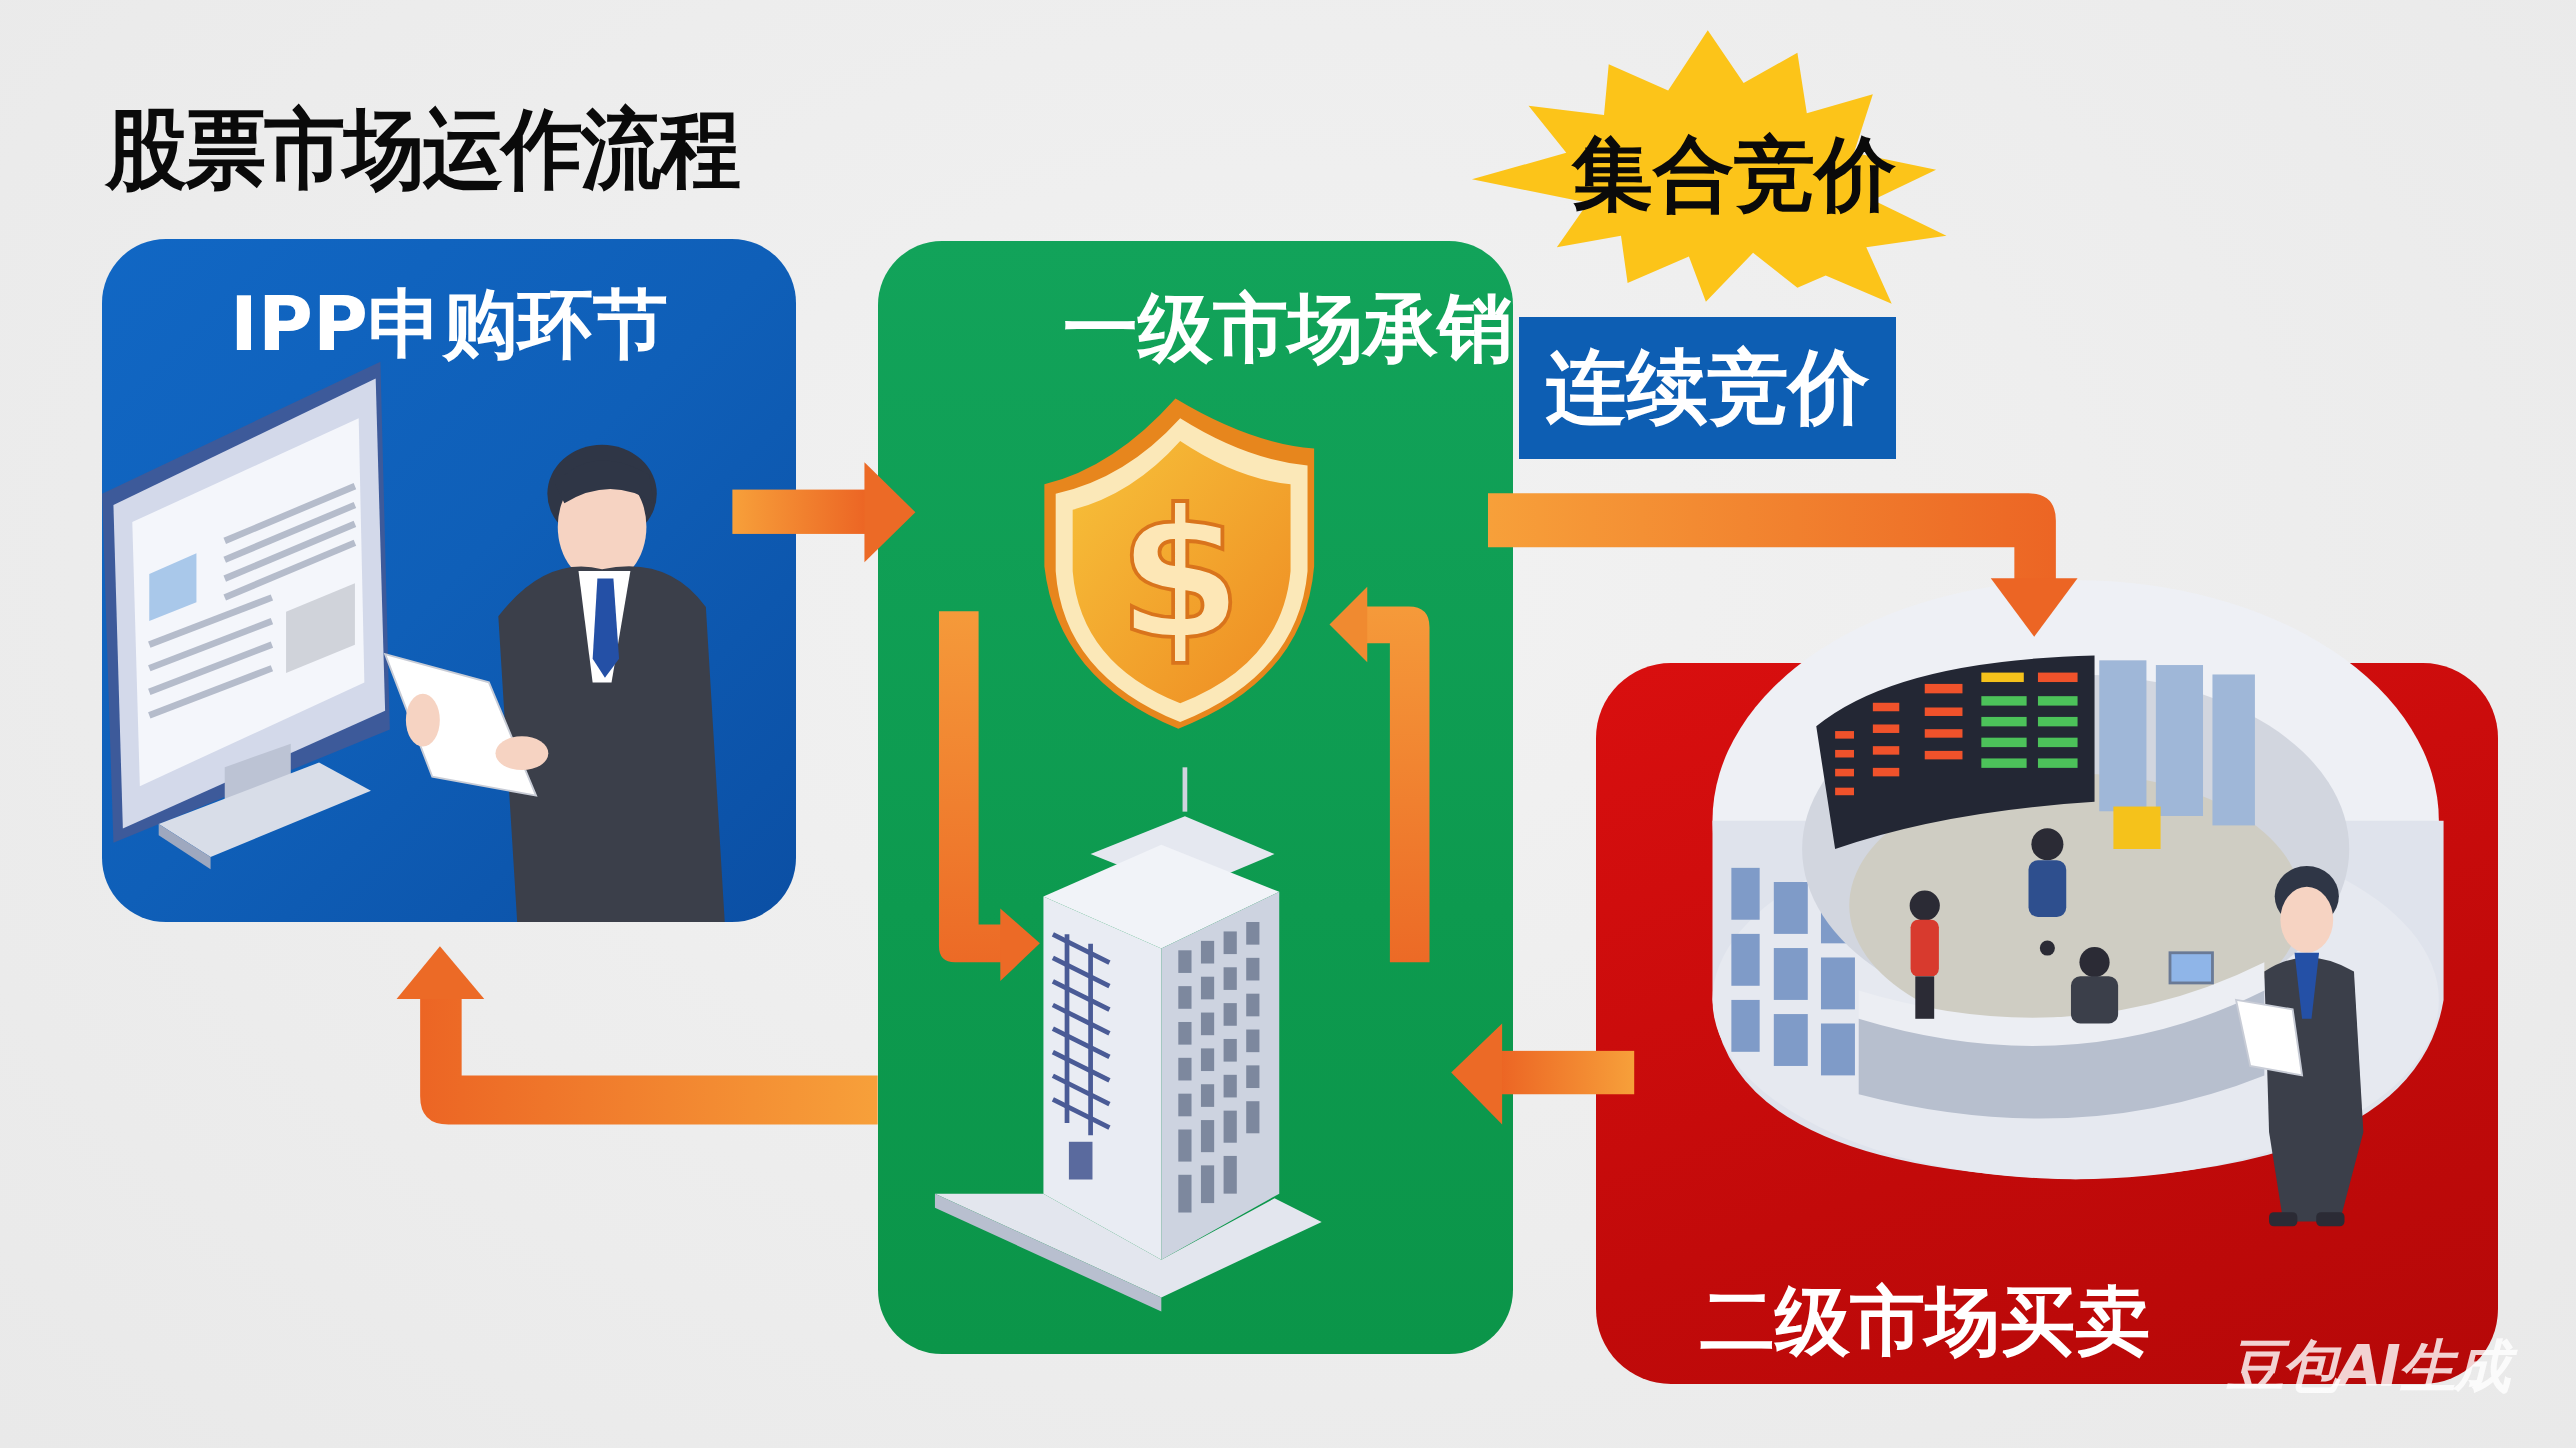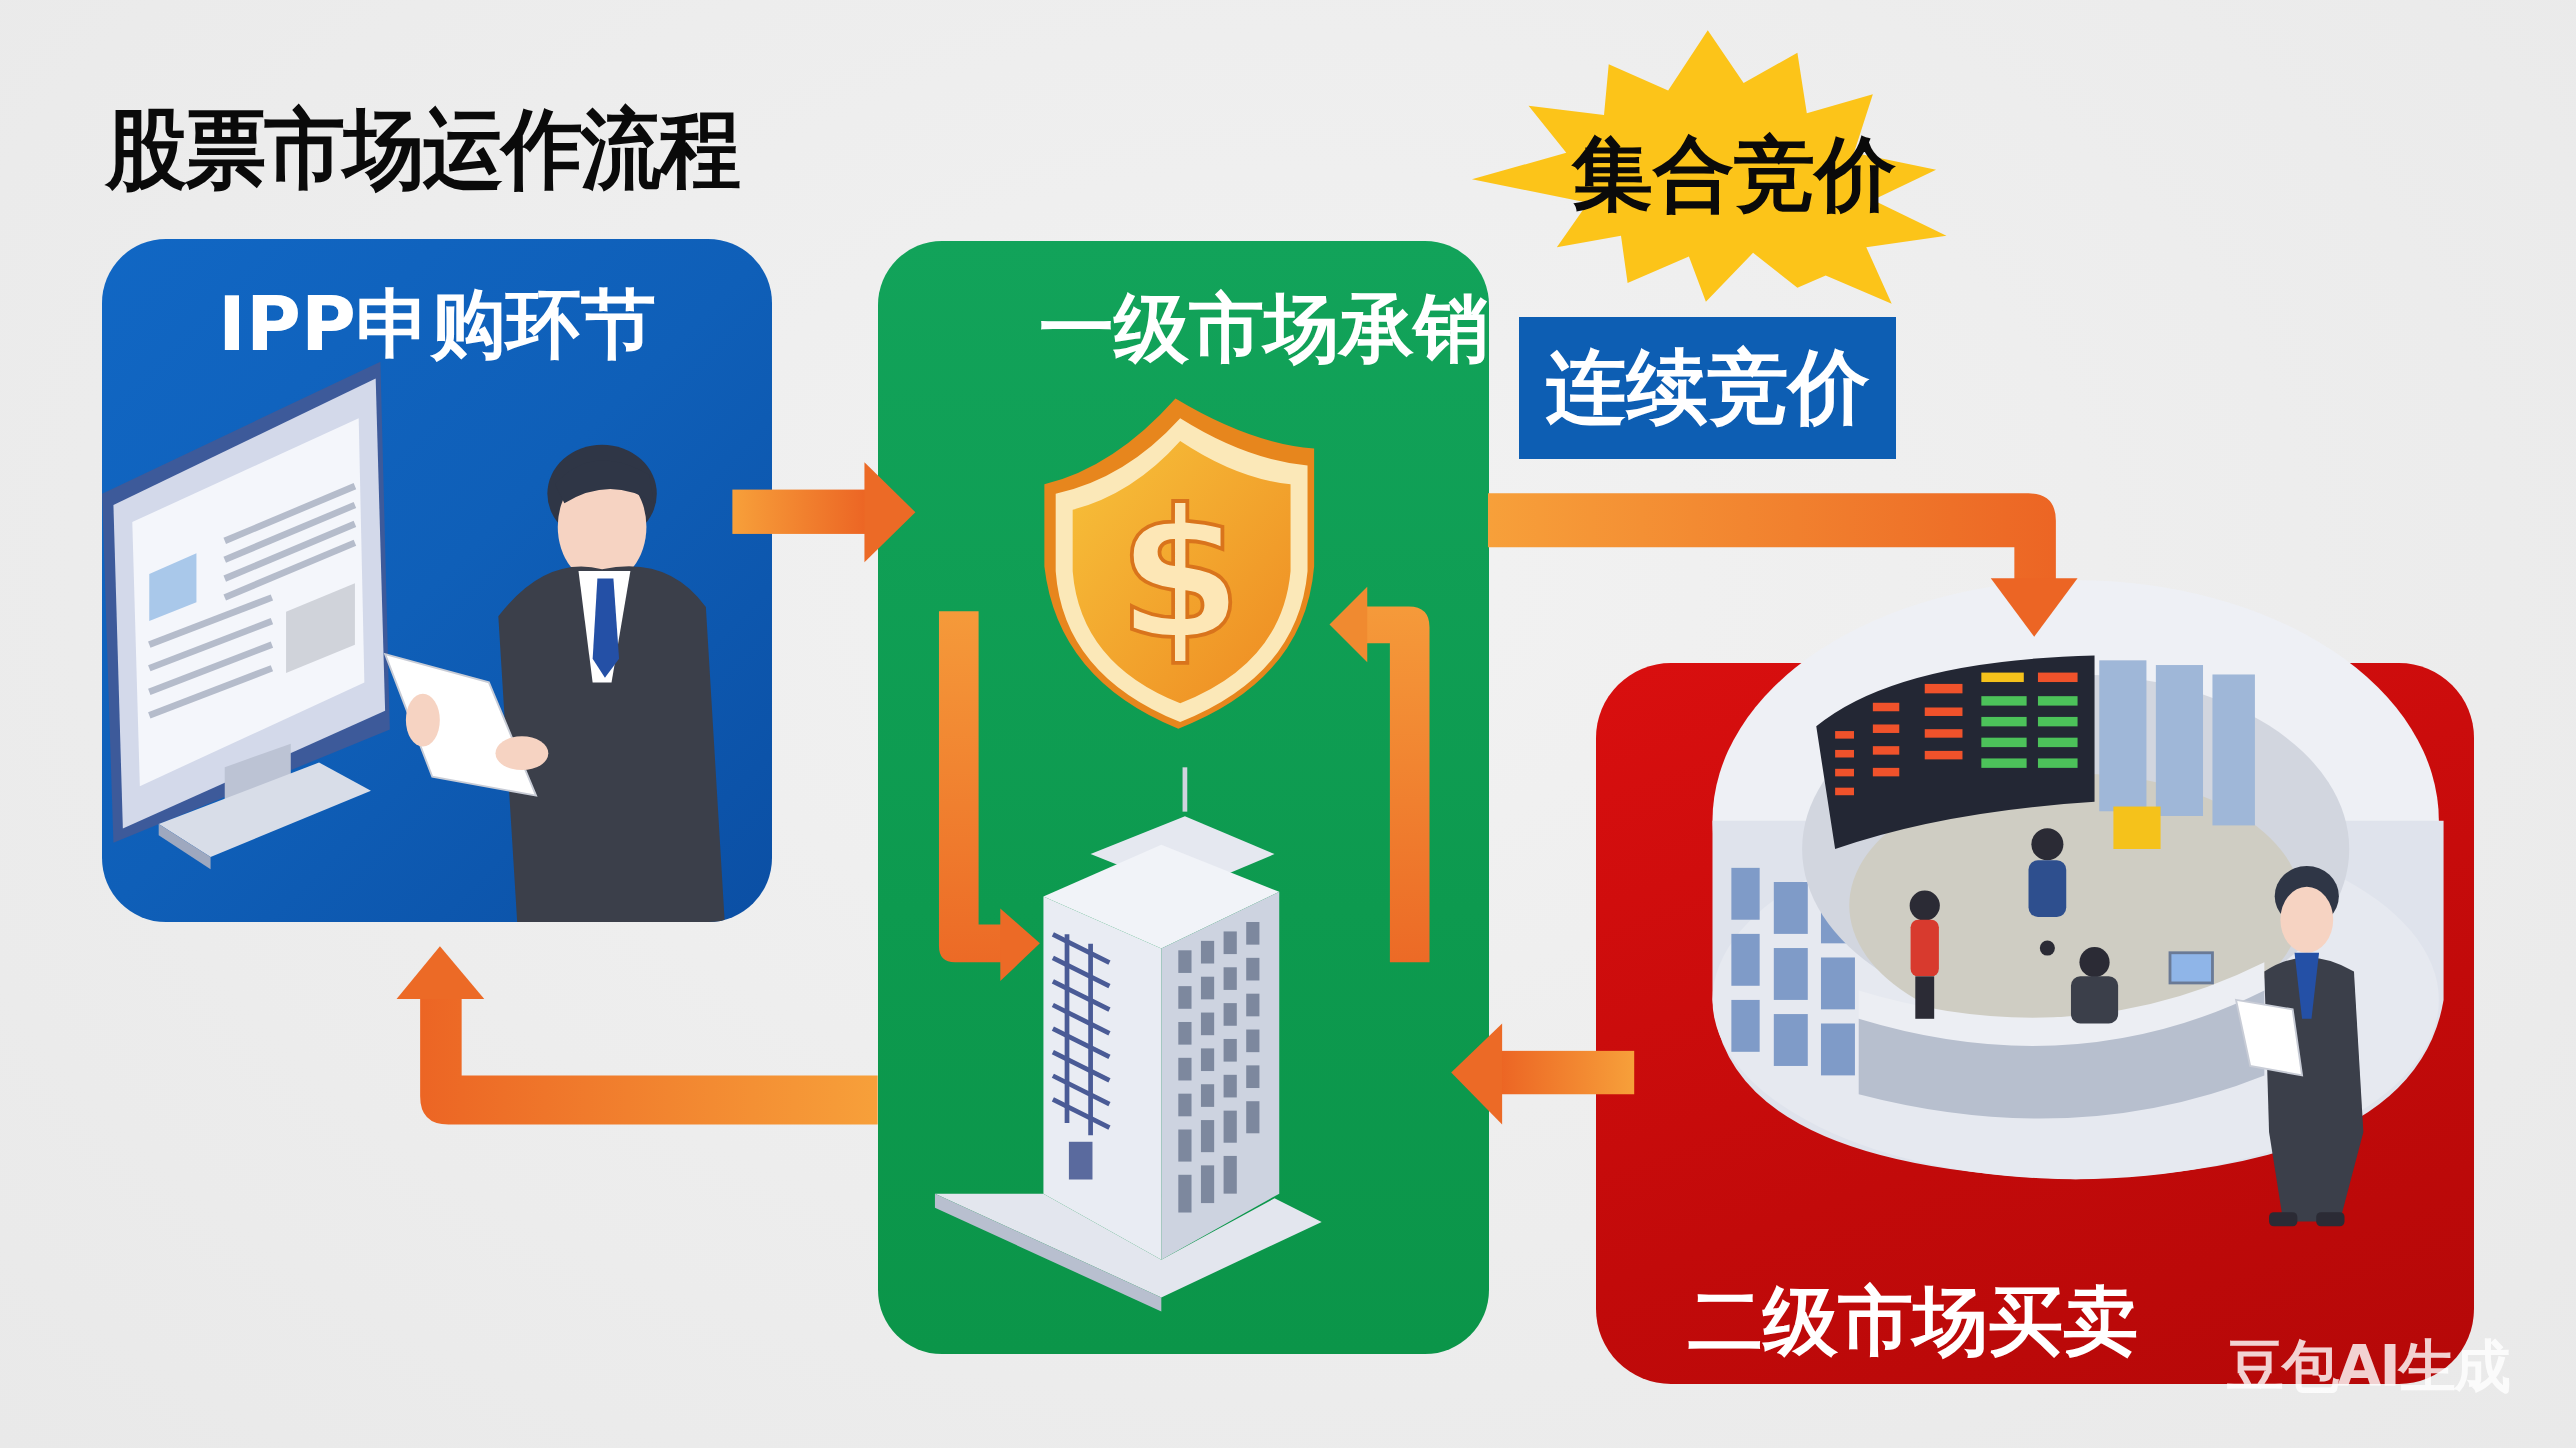--- a/index.html
+++ b/index.html
@@ -7,33 +7,33 @@
     width:2576px; height:1448px; position:relative; overflow:hidden;
     background:#ececec;
     background-image: radial-gradient(ellipse at 50% 40%, #f2f2f2 0%, #e9e9e9 100%);
     font-family:"DejaVu Sans", "Liberation Sans", sans-serif;
   }
   .abs { position:absolute; }
   .title {
     left:106px; top:91px; font-size:87px; font-weight:bold; color:#0a0a0a;
     letter-spacing:-1.9px; transform:scaleX(0.93); transform-origin:left top; white-space:nowrap;
   }
-  .card { position:absolute; border-radius:64px; overflow:hidden; }
+  .card { position:absolute; border-radius:64px; overflow:hidden;padding-left:24px; }
   .card-blue { left:102px; top:239px; width:670px; height:683px;
     background:linear-gradient(135deg,#1167c4 0%,#0f5fb8 50%,#0b4fa4 100%); }
   .card-green { left:878px; top:241px; width:611px; height:1113px;
     background:linear-gradient(180deg,#12a35a 0%,#0d9a4f 60%,#0b9549 100%); }
   .card-red { left:1596px; top:663px; width:878px; height:721px; border-radius:75px;
     background:linear-gradient(160deg,#d90f0f 0%,#c20a0a 60%,#b50808 100%); overflow:visible; }
   .card-title { position:absolute; left:0; right:0; text-align:center; color:#fff; font-weight:bold; white-space:nowrap; }
   .svg-layer { position:absolute; left:0; top:0; width:2576px; height:1448px; pointer-events:none; }
   .burst-text { left:1547px; top:121px; width:311px; text-align:center; font-size:81px; font-weight:bold; color:#0a0a0a; white-space:nowrap;margin-left:25px; }
   .blue-label { left:1519px; top:309px; width:377px; height:142px; background:#0d5eb3;
     display:flex; align-items:center; justify-content:center; color:#fff; font-size:81px; font-weight:bold; white-space:nowrap;margin-top:8px; }
-  .watermark { left:2227px; top:1329px; font-size:57px; font-weight:bold; color:rgba(255,255,255,0.82); white-space:nowrap; letter-spacing:-1.9px; }
+  .watermark { left:2227px; top:1329px; font-size:57px; font-weight:bold; color:rgba(255,255,255,0.82); white-space:nowrap; letter-spacing:-1.9px;font-style:italic; }
 </style>
 </head>
 <body>
 
 <div class="abs title">股票市场运作流程</div>
 
 <div class="card card-blue">
   <div class="card-title" style="top:36px;font-size:75px;">IPP申购环节</div>
   <svg width="670" height="683" style="position:absolute;left:0;top:0;" viewBox="0 0 710 724">
 

